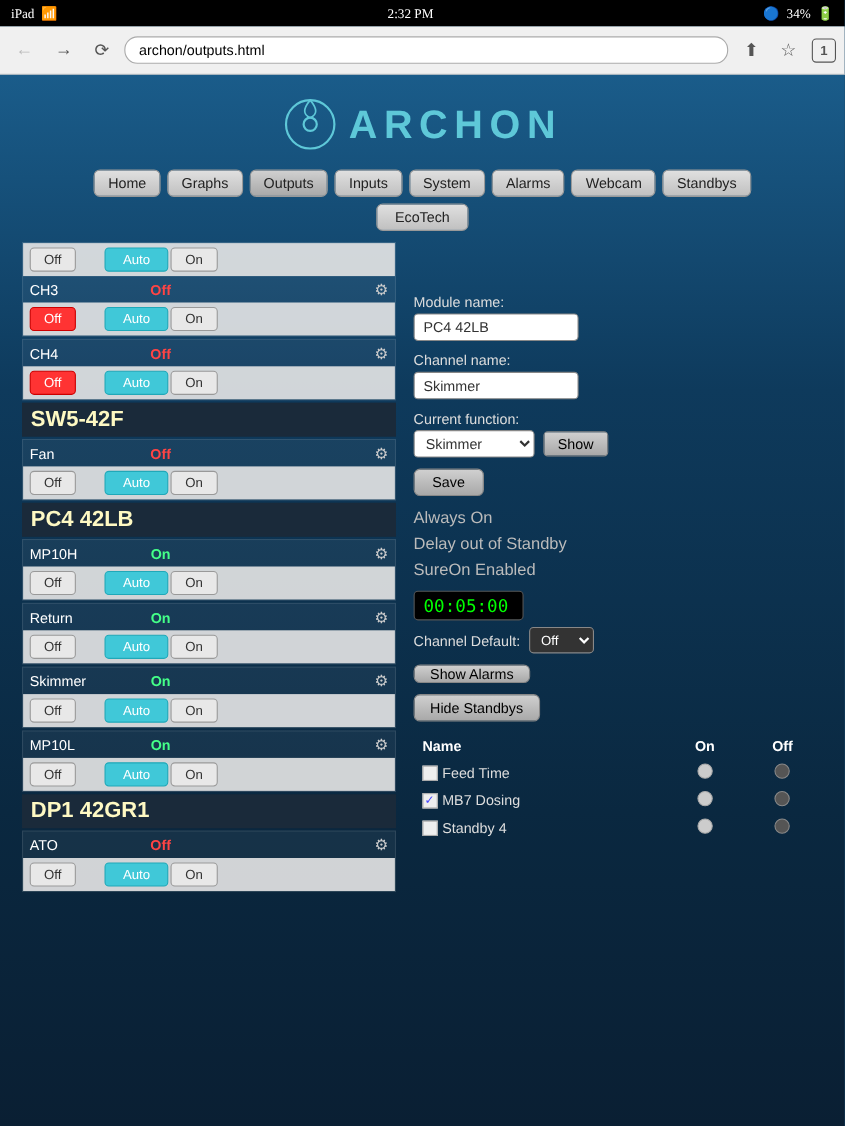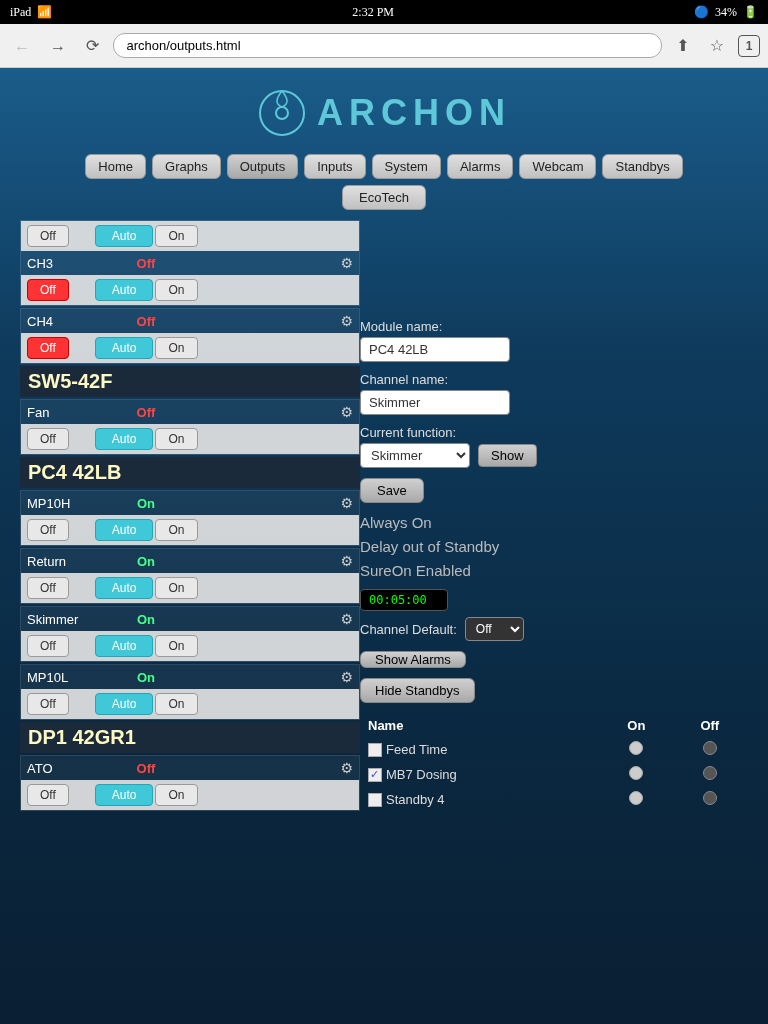--- a/index.html
+++ b/index.html
@@ -134,21 +134,22 @@
       color: #222;
       margin: 0 auto;
       display: block;
       width: fit-content;
       margin-bottom: 8px;
     }
 
     
     .two-col {
       display: flex;
-      align-items: flex-end;
+      gap: 16px;
+      align-items: center;
     }
 
     
     .left-col {
       flex: 0 0 340px;
     }
 
     
     .section-header {
       background: #1a2a3a;
@@ -279,23 +280,23 @@
       color: #bbb;
       font-size: 15px;
       line-height: 1.6;
     }
     .time-input {
       background: #000;
       color: #0f0;
       border: 1px solid #555;
       border-radius: 4px;
       padding: 3px 8px;
-      font-size: 12px;
+      font-size: 16px;
       font-family: monospace;
-      width: 88px;
+      width: 100px;
     }
     .default-row {
       display: flex;
       align-items: center;
       gap: 8px;
       margin-bottom: 10px;
     }
     .channel-default-label {
       color: #ddd;
       font-size: 13px;

